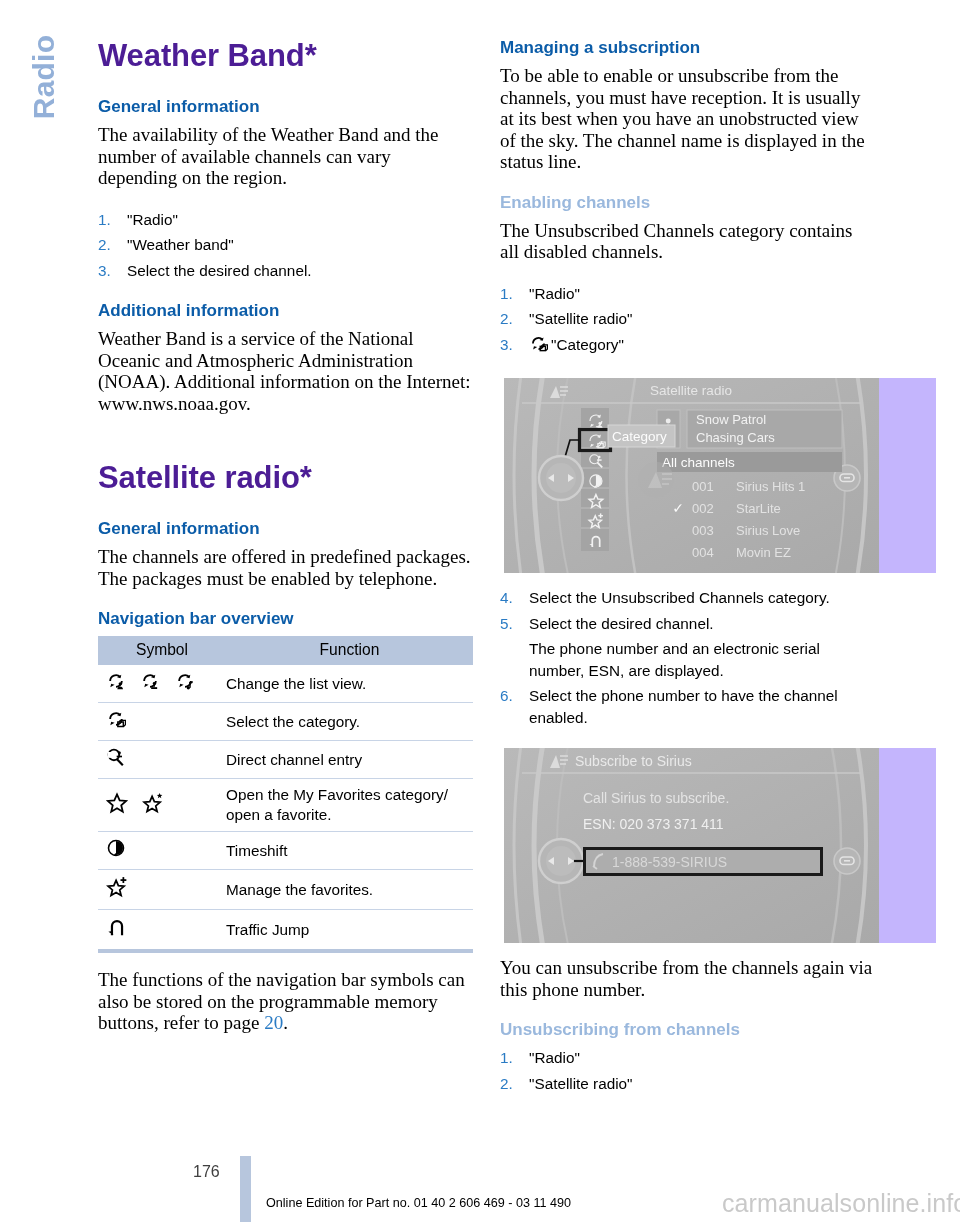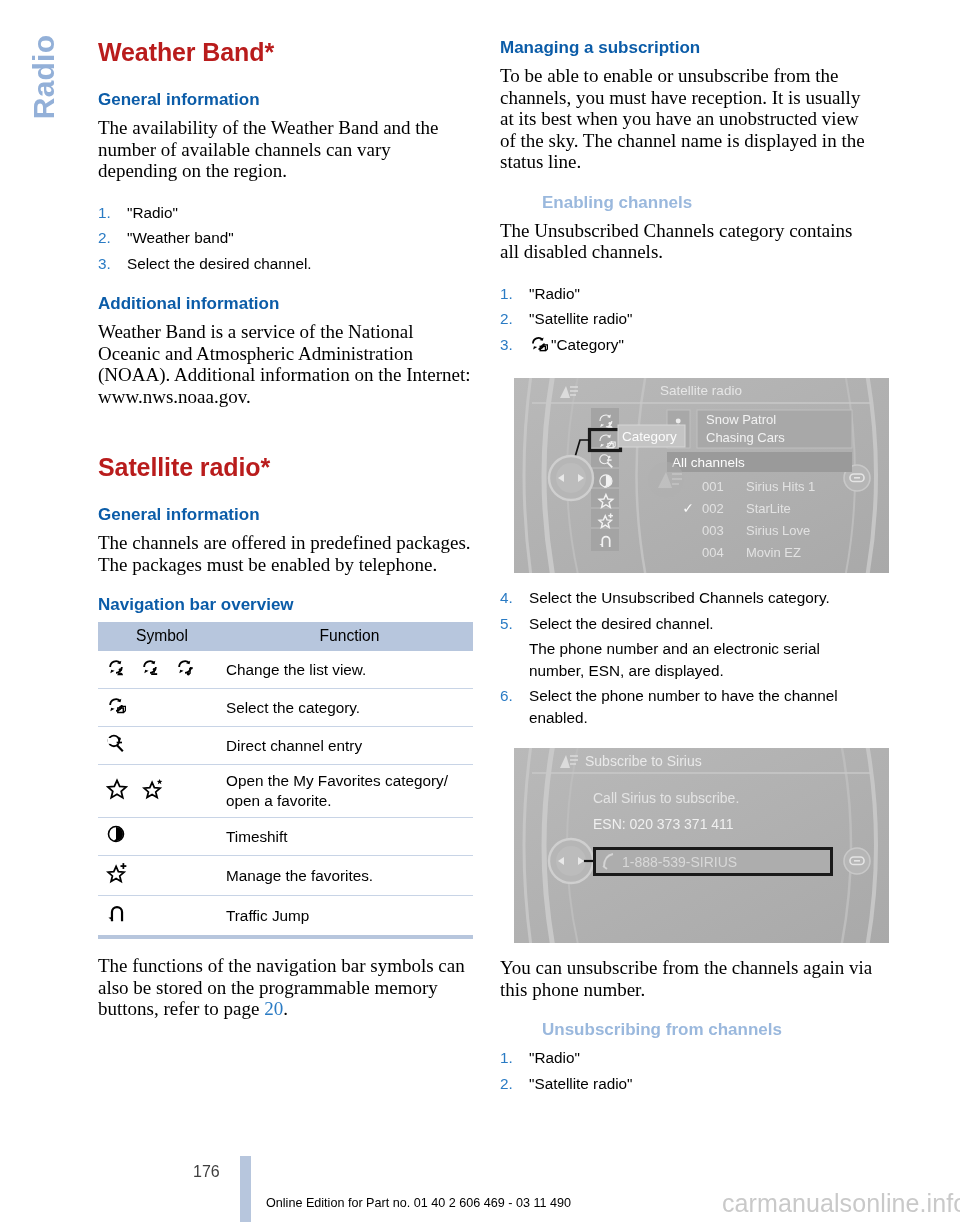--- a/index.html
+++ b/index.html
@@ -27,33 +27,33 @@
     text-align:center;
     white-space:nowrap;
   }
 
   
   .col{position:absolute;top:38px;width:375px;}
   .col-left{left:98px;}
   .col-right{left:500px;}
 
   h1.title{
-    color:#b91c1c;
-    font-size:25px;
+    color:#4c1d95;
+    font-size:31px;
     font-weight:bold;
     margin:0 0 23px 0;
     letter-spacing:-.1px;
   }
   h2.sub{
     color:#0b5ca8;
     font-size:17px;
     font-weight:bold;
     margin:0 0 7px 0;
   }
-  h2.sub.light{ color:#9ab8dd;margin-left:42px; }
+  h2.sub.light{ color:#9ab8dd; }
 
   p.body{
     font-size:19px;
     line-height:21.5px;
     color:#000;
     margin:0 0 20px 0;
     font-family:Liberation Serif, serif;
   }
 
   .spacer-lg{height:26px;}
@@ -113,24 +113,24 @@
   table.symtab tr:last-child td{
     border-bottom:4px solid #b7c6dd;
   }
   td.symcell{width:112px;white-space:nowrap;}
   td.funccell{padding-left:6px;}
   .ic{display:inline-block;vertical-align:middle;margin-right:10px;}
 
   
   .idrive{
     position:relative;
-    width:375px;
+    width:432px;
     height:195px;
-    margin:6px 0 14px 14px;
-    background:#0ea5e9;
+    margin:6px 0 14px 4px;
+    background:#c4b5fd;
     overflow:hidden;
   }
   .idrive svg{display:block;}
 
   
   .footer-pagenum{
     position:absolute;
     left:193px; top:1163px;
     font-size:16px;
     color:#404040;

